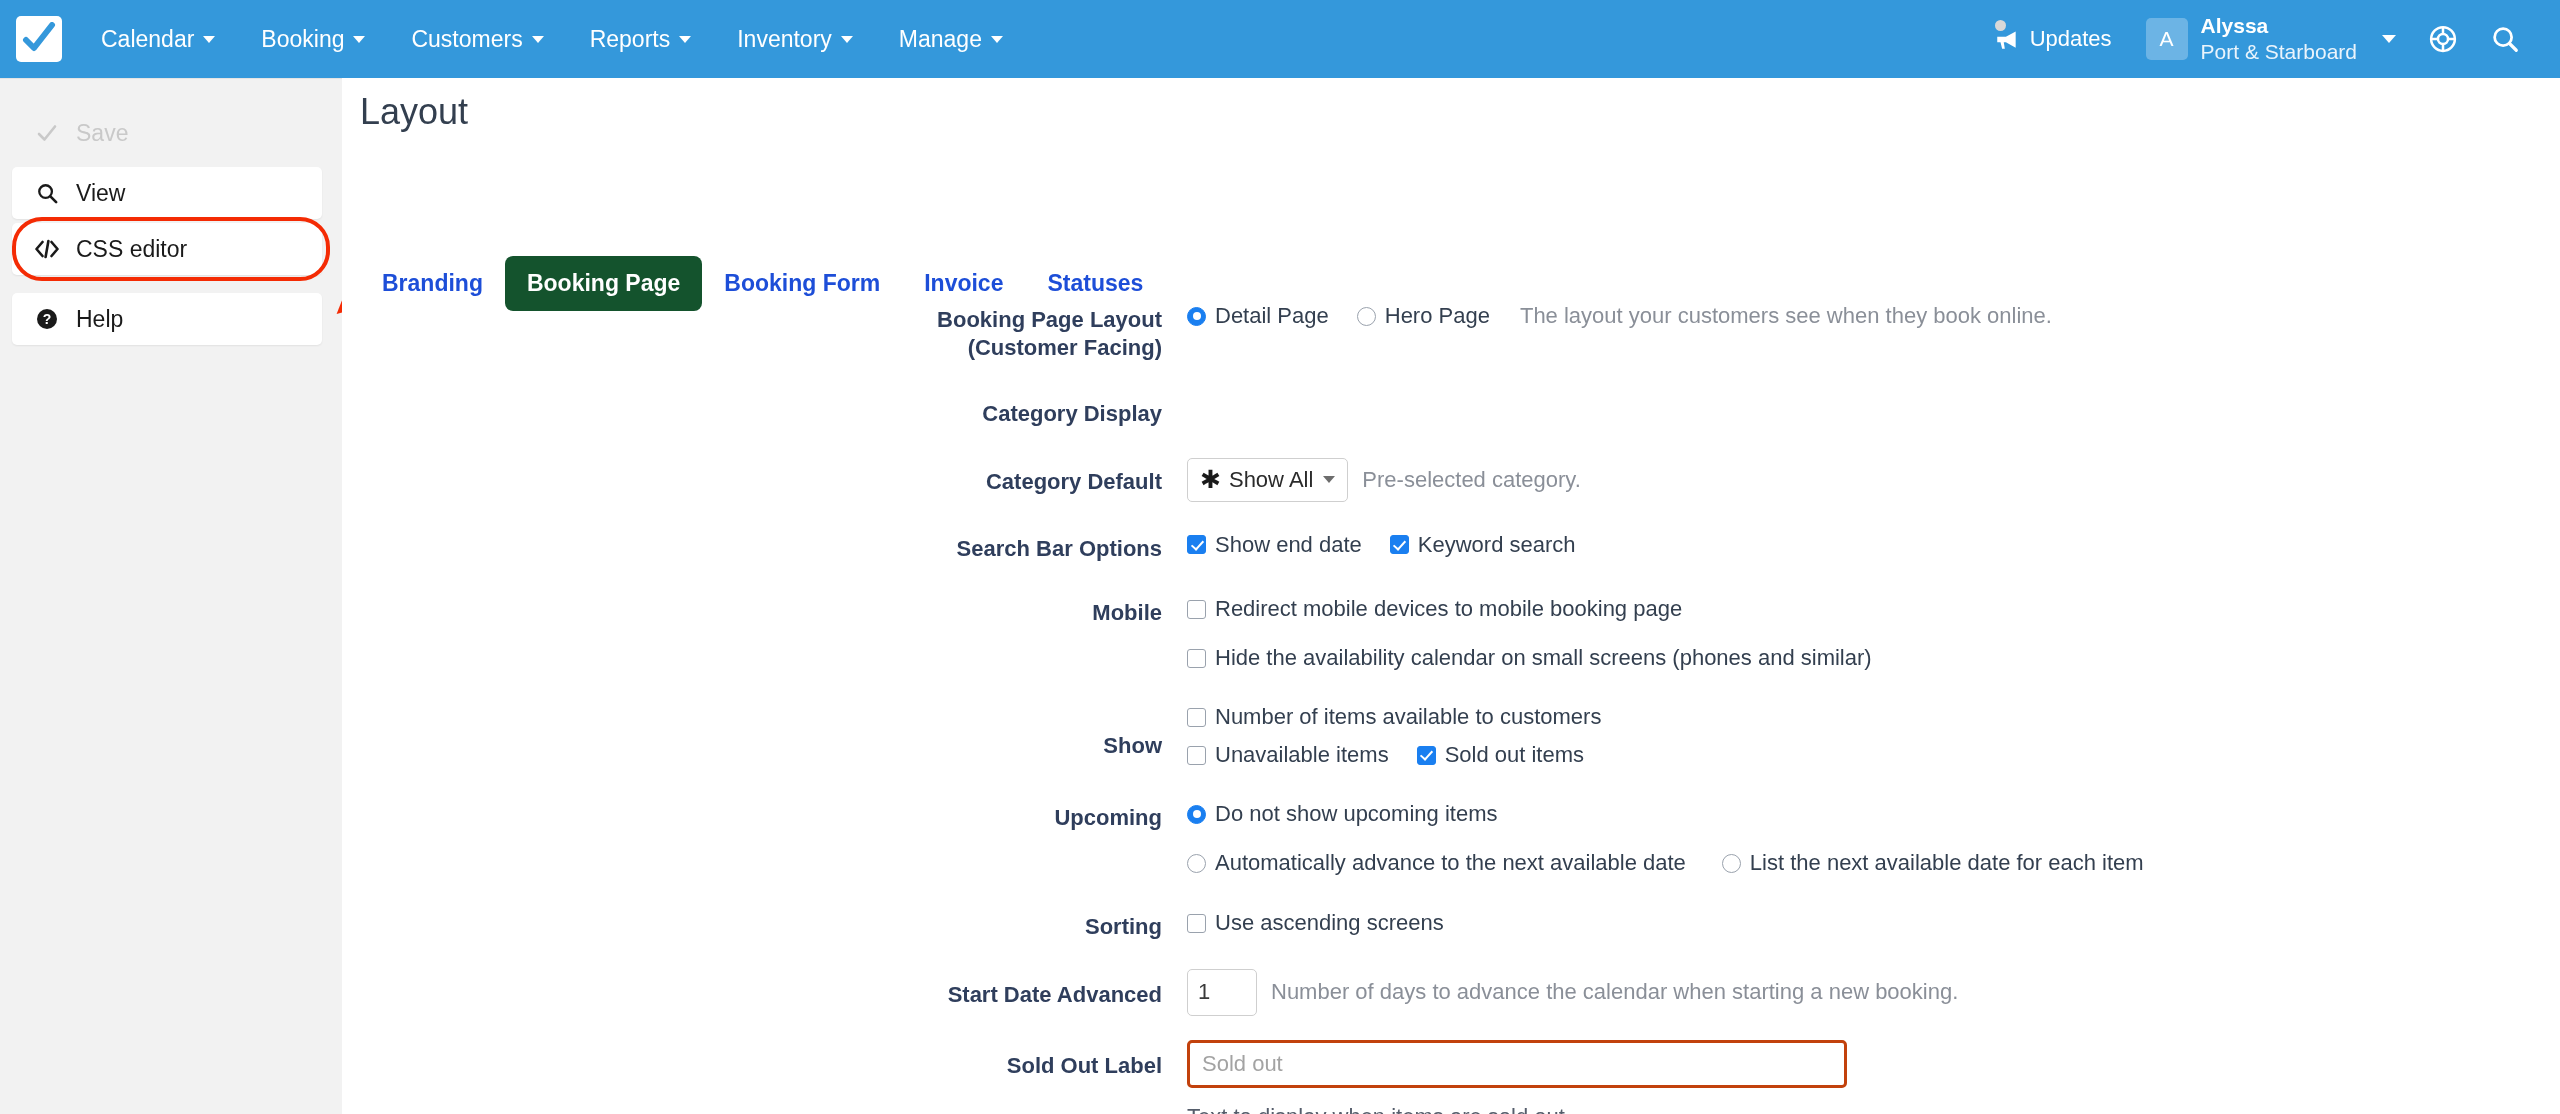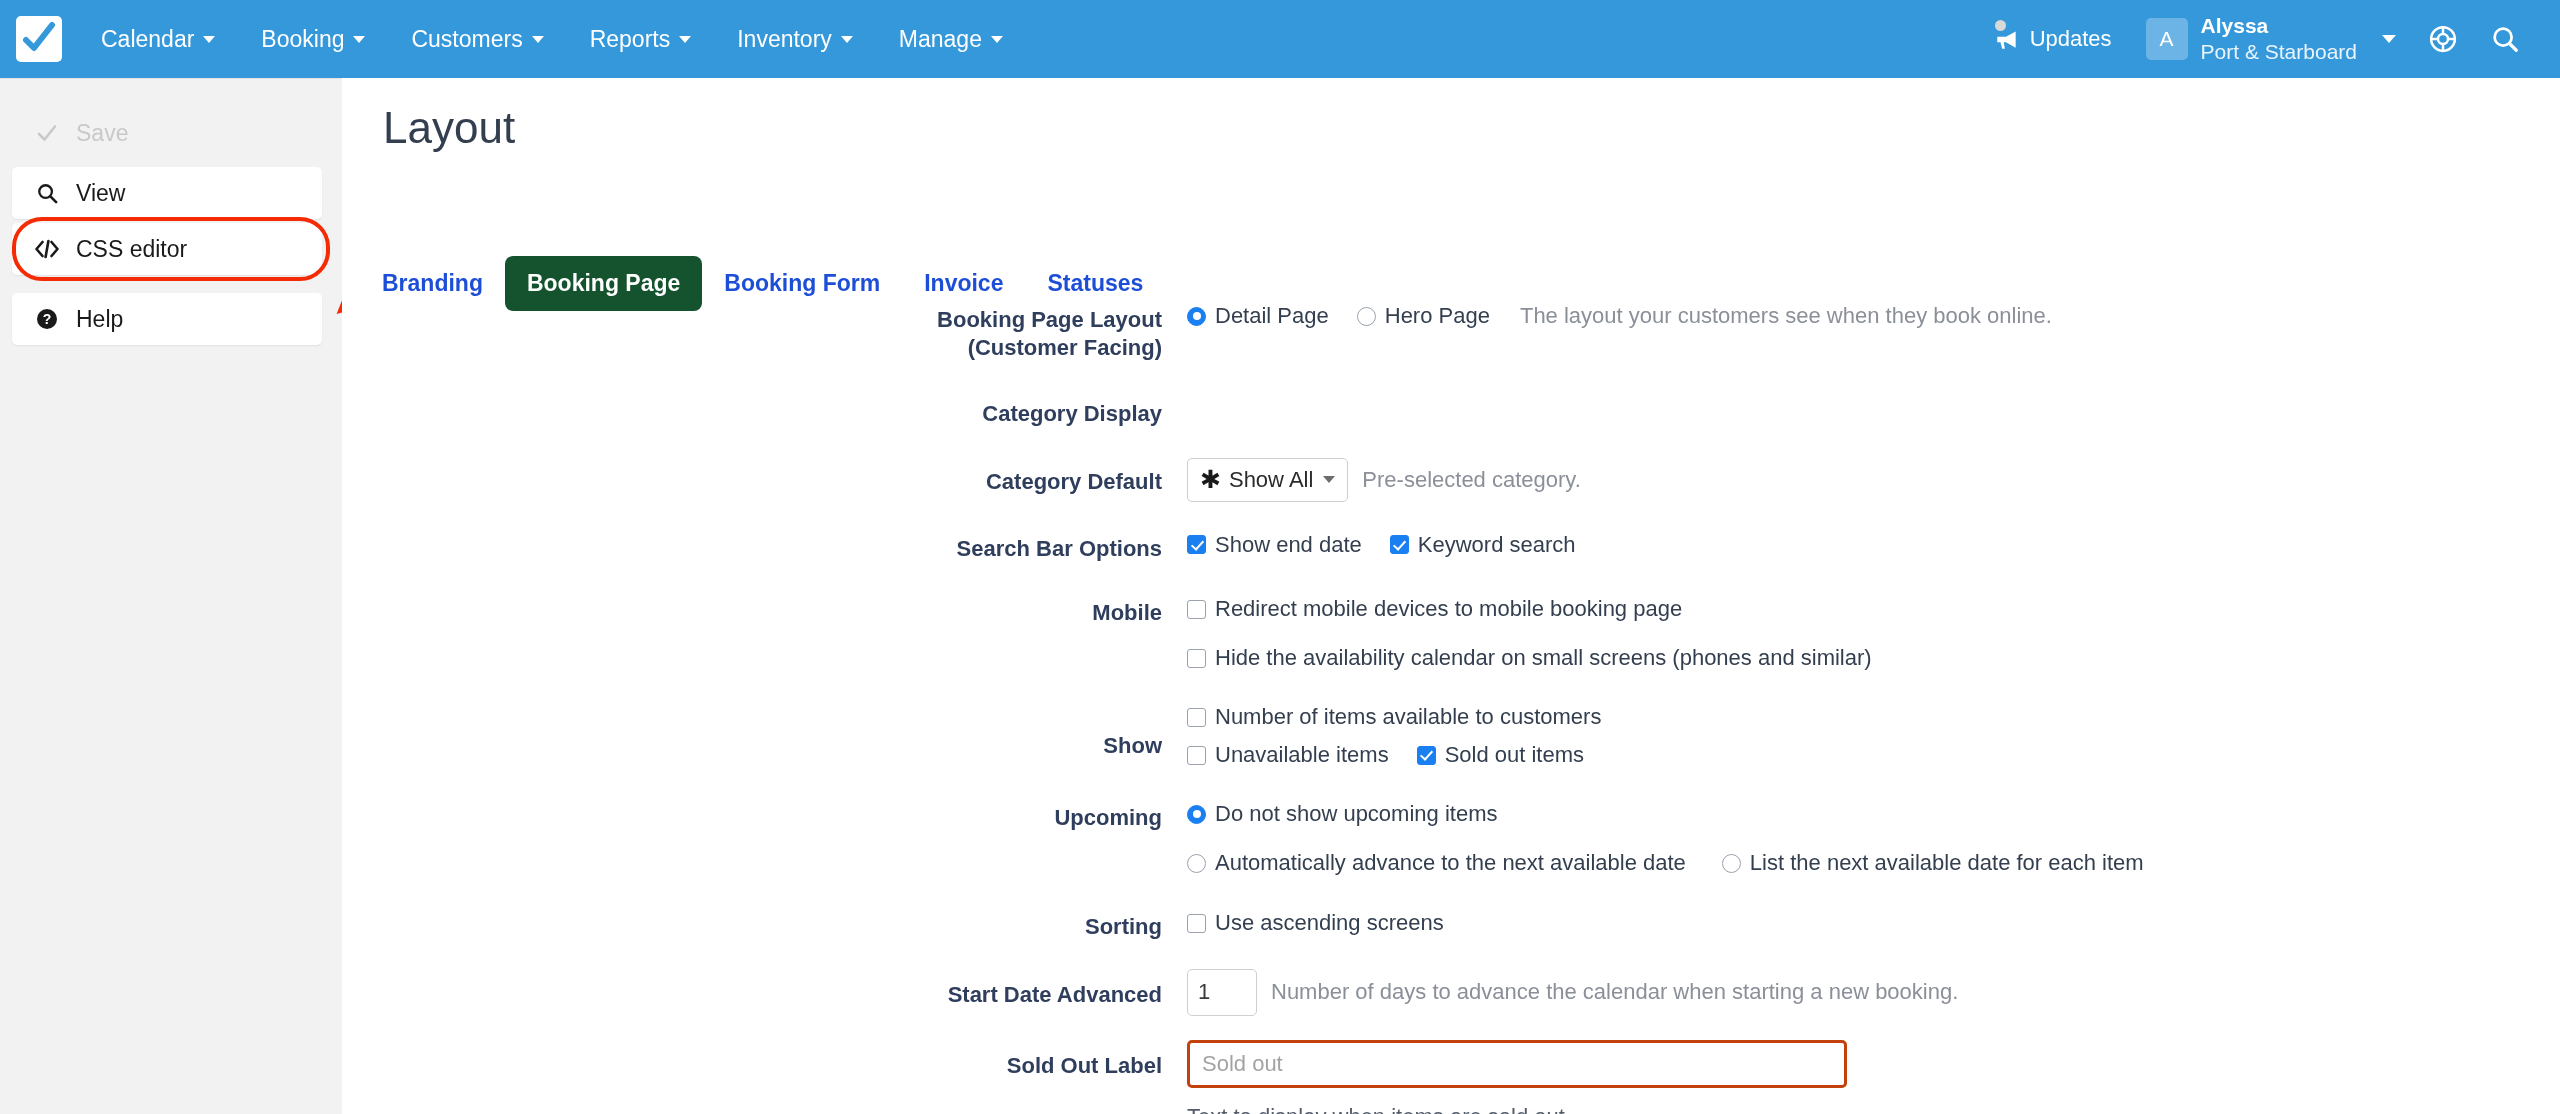--- a/index.html
+++ b/index.html
@@ -127,22 +127,22 @@
     width: 130px; height: 90px; pointer-events: none;
   }
 
   
   #main {
     position: absolute; left: 342px; top: 78px;
     width: 2218px; height: 1036px;
     background: #ffffff; overflow: hidden;
   }
   #page-title {
-    position: absolute; left: 18px; top: 25px;
-    font-size: 44px; color: #333f4f; font-weight: normal; margin-left: 23px;
+    position: absolute; left: 18px; top: 13px;
+    font-size: 36px; color: #333f4f; font-weight: normal;
   }
 
   #tabbar {
     position: absolute; left: 18px; top: 178px;
     display: flex; align-items: center; gap: 0;
   }
   .tab {
     font-size: 23px; font-weight: bold; color: #1d4ed8;
     padding: 14px 22px; border-radius: 8px;
     cursor: pointer; white-space: nowrap;

